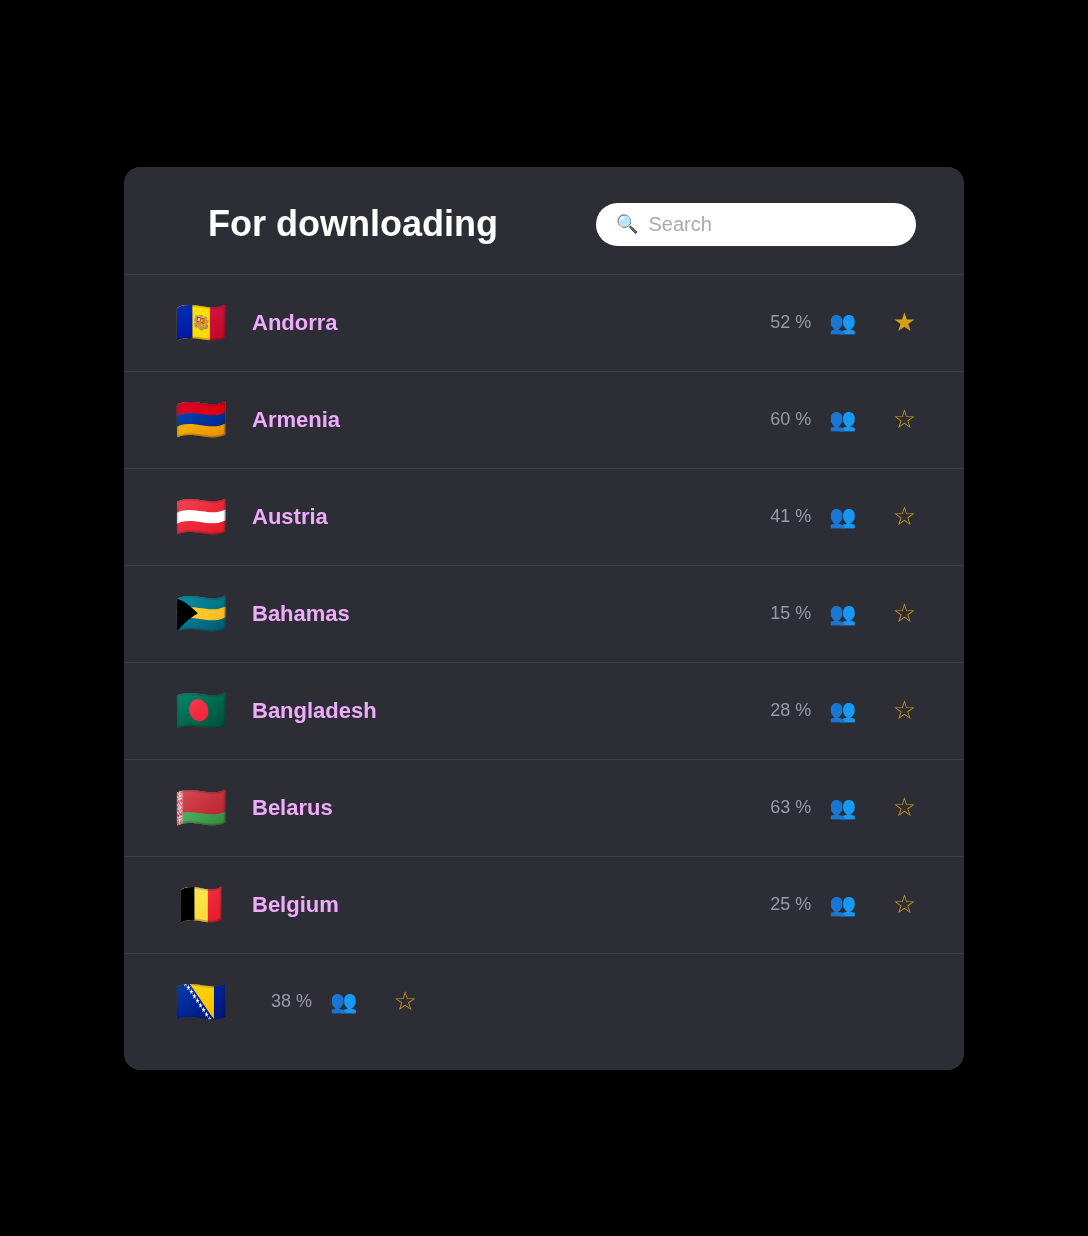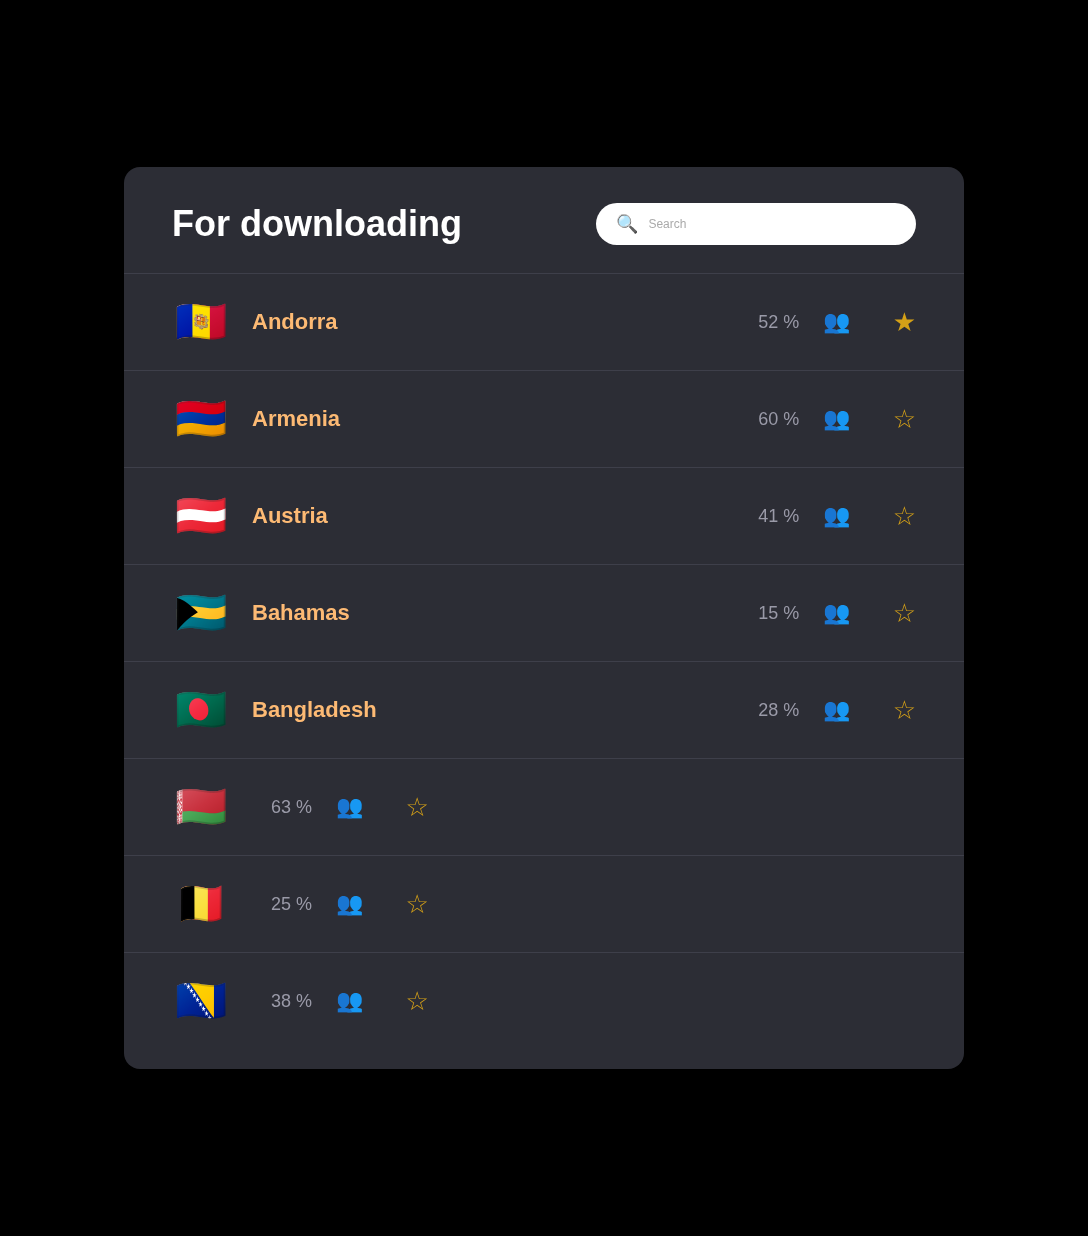--- a/index.html
+++ b/index.html
@@ -26,20 +26,21 @@
       align-items: center;
       justify-content: space-between;
       padding: 36px 48px 28px 48px;
       border-bottom: 1px solid #3e3f4a;
     }
 
     .title {
       color: #ffffff;
       font-size: 36px;
       font-weight: 700;
+      margin-left: 36px;
     }
 
     .search-box {
       display: flex;
       align-items: center;
       background: #ffffff;
       border-radius: 24px;
       padding: 10px 20px;
       width: 320px;
       gap: 10px;
@@ -48,21 +49,21 @@
     .search-icon {
       color: #888;
       font-size: 18px;
       flex-shrink: 0;
     }
 
     .search-input {
       border: none;
       outline: none;
       background: transparent;
-      font-size: 12px;
+      font-size: 20px;
       color: #8b5cf6;
       width: 100%;
     }
 
     .search-input::placeholder {
       color: #aaa;
     }
 
     .list {
       list-style: none;
@@ -86,21 +87,21 @@
       border-radius: 50%;
       overflow: hidden;
       flex-shrink: 0;
       display: flex;
       align-items: center;
       justify-content: center;
       font-size: 36px;
     }
 
     .country-name {
-      color: #fdba74;
+      color: #f0abfc;
       font-size: 22px;
       font-weight: 600;
       flex: 1;
     }
 
     .percentage {
       color: #9a9aa8;
       font-size: 18px;
       font-weight: 400;
       min-width: 60px;
@@ -116,21 +117,21 @@
     .star-icon {
       color: #d4a017;
       font-size: 26px;
       margin-left: 24px;
       cursor: pointer;
     }
 
     .right-section {
       display: flex;
       align-items: center;
-      gap: 18px;
+      gap: 12px;
     }
   </style>
 </head>
 <body>
 
 <div class="panel">
   <div class="header">
     <h1 class="title">For downloading</h1>
     <div class="search-box">
       <span class="search-icon">🔍</span>
@@ -191,30 +192,32 @@
       <div class="right-section">
         <span class="percentage">28 %</span>
         <span class="people-icon">👥</span>
         <span class="star-icon" style="color:#d4a017;">☆</span>
       </div>
     </li>
       <li class="list-item">
       <div class="flag" style="font-size:42px; line-height:60px; text-align:center;">
         🇧🇾
       </div>
+      <span class="country-name">Belarus</span>
       <div class="right-section">
         <span class="percentage">63 %</span>
         <span class="people-icon">👥</span>
         <span class="star-icon" style="color:#d4a017;">☆</span>
       </div>
     </li>
       <li class="list-item">
       <div class="flag" style="font-size:42px; line-height:60px; text-align:center;">
         🇧🇪
       </div>
+      <span class="country-name">Belgium</span>
       <div class="right-section">
         <span class="percentage">25 %</span>
         <span class="people-icon">👥</span>
         <span class="star-icon" style="color:#d4a017;">☆</span>
       </div>
     </li>
       <li class="list-item">
       <div class="flag" style="font-size:42px; line-height:60px; text-align:center;">
         🇧🇦
       </div>

